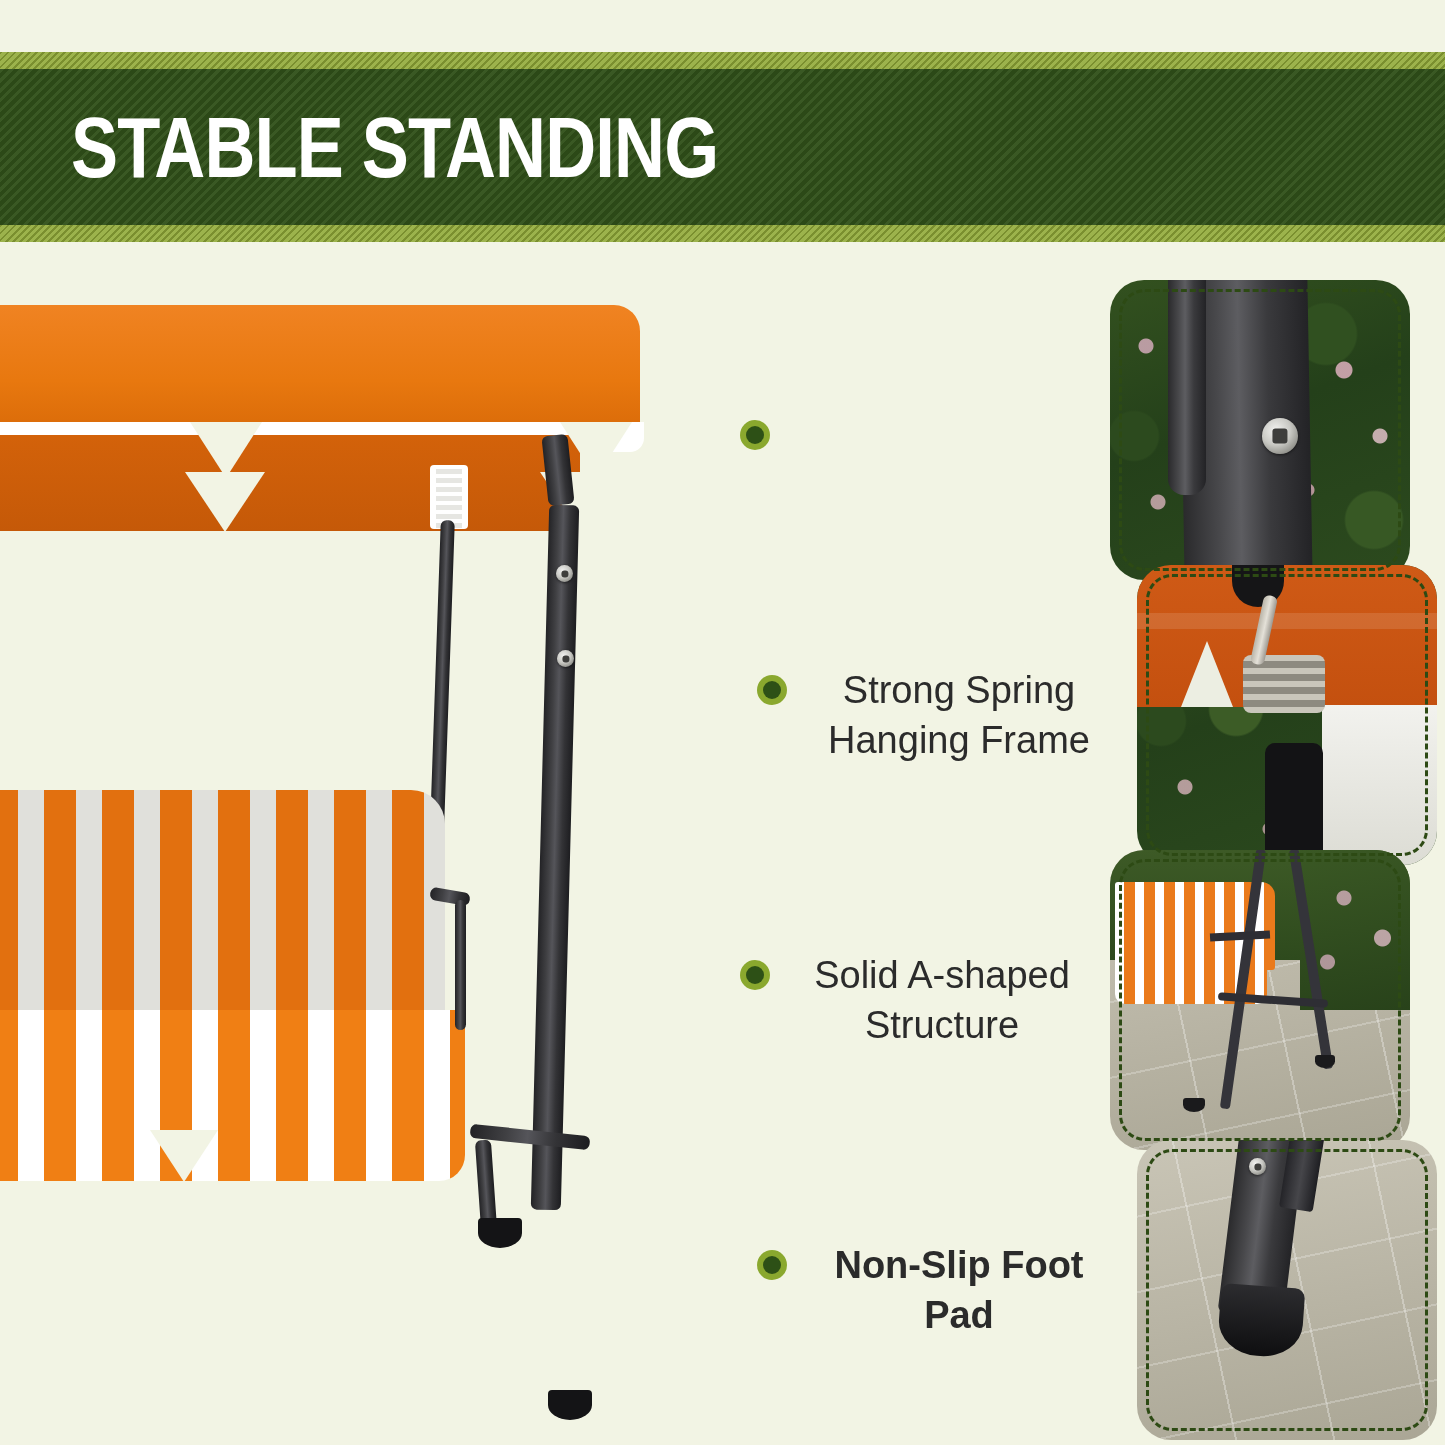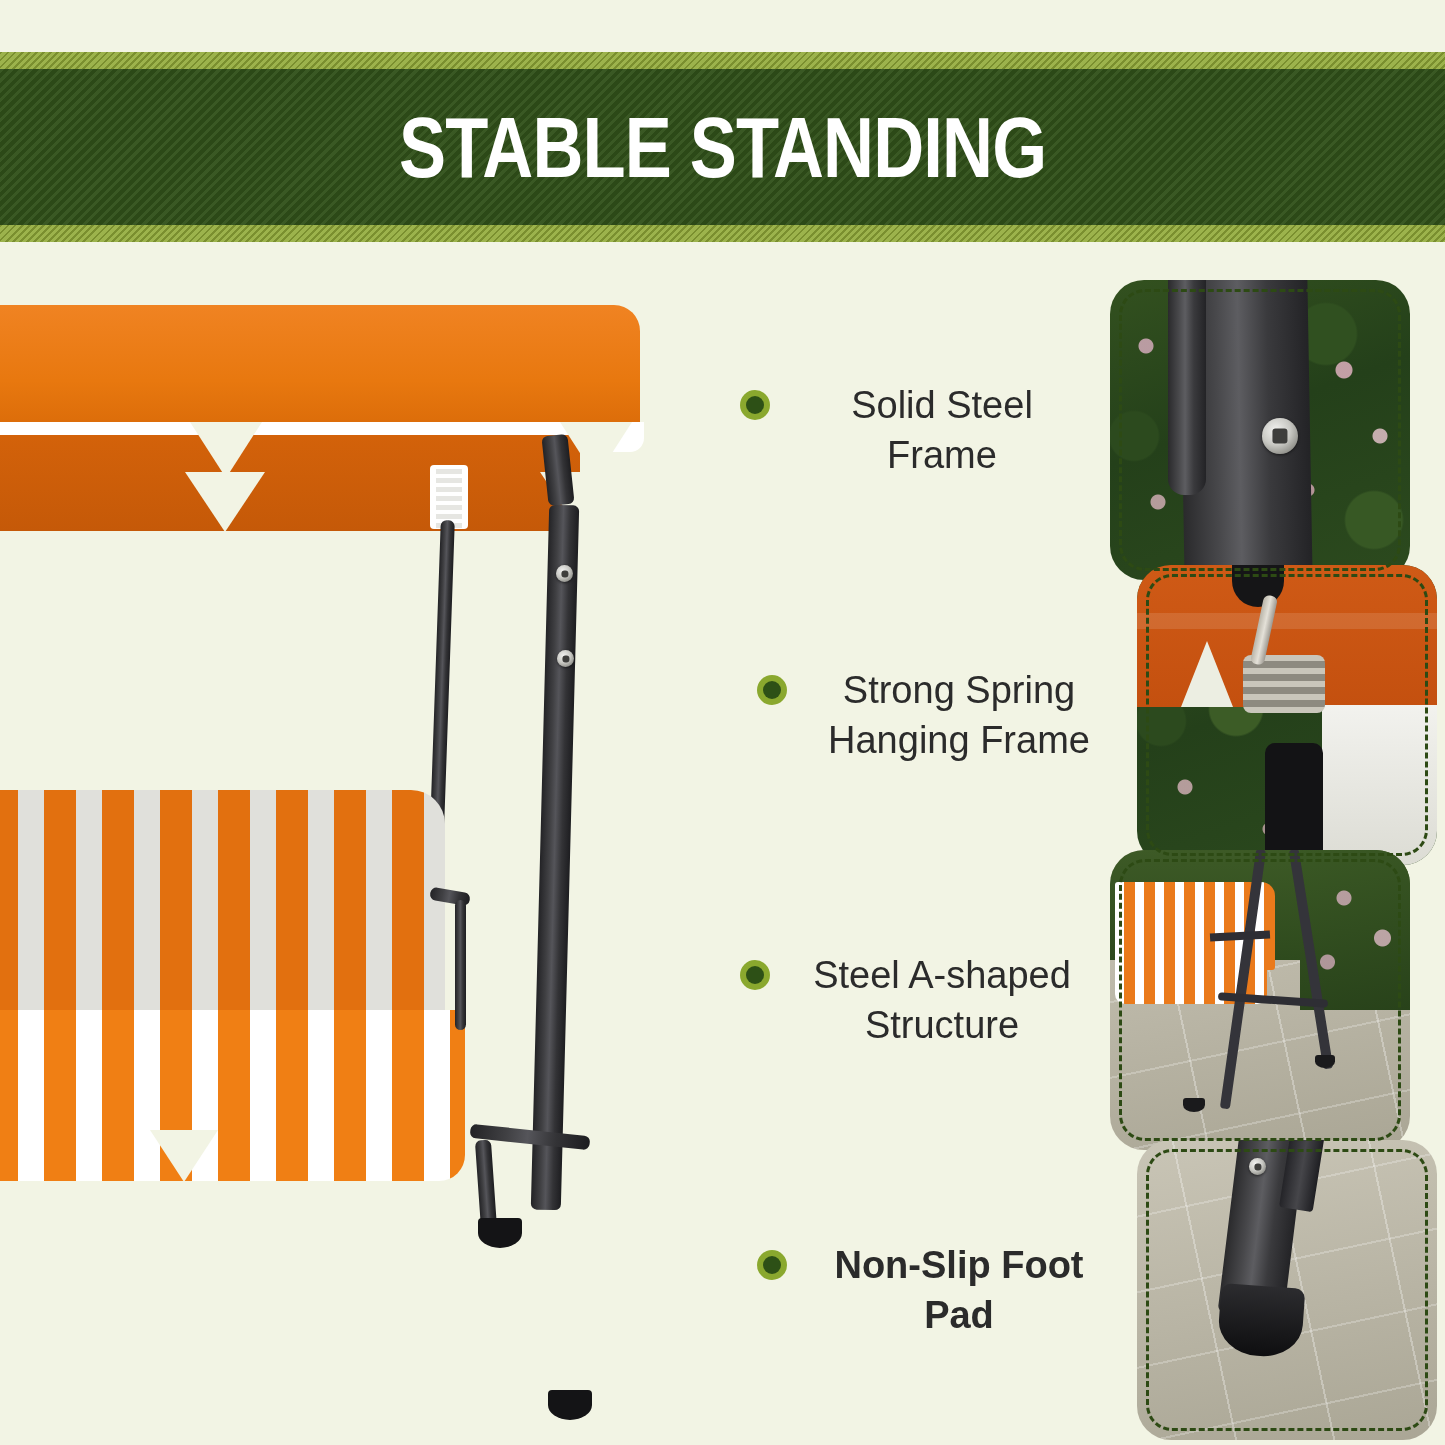--- a/index.html
+++ b/index.html
@@ -49,21 +49,20 @@
     background-color: #31511a;
     background-image: repeating-linear-gradient(
       135deg,
       rgba(255,255,255,0.045) 0px,
       rgba(255,255,255,0.045) 3px,
       rgba(0,0,0,0.10) 3px,
       rgba(0,0,0,0.10) 7px
     );
     display: flex;
     align-items: center;
-    justify-content: center;
   }
   #banner-title {
     color: #ffffff;
     font-size: 86px;
     font-weight: bold;
     letter-spacing: -1px;
     transform: scaleX(0.82);
     white-space: nowrap;
     line-height: 1;
     font-family: "Liberation Sans", sans-serif;
@@ -342,24 +341,20 @@
   <div class="leg" style="left:430px; top:640px; width:40px; height:13px; transform:rotate(10deg);"></div>
   <div class="leg" style="left:455px; top:650px; width:11px; height:130px;"></div>
 
   <div class="foot-cap" style="left:478px; top:968px;"></div>
   <div class="foot-cap" style="left:548px; top:1140px;"></div>
 </div>
 
 <div class="feature-row label-left" style="left:740px; top:280px;">
   <div class="label-block">
     <div class="bullet"></div>
-    <div class="label-text">
-      <span>Solid Steel</span><br>
-      <span>Frame</span>
-    </div>
   </div>
   <div class="photo-card" style="margin-left:10px;">
     <div class="photo-inner">
       <div class="foliage"></div>
       <div class="tube" style="left:72px; top:-10px; width:128px; height:320px; transform:rotate(-1deg);"></div>
       <div class="tube" style="left:58px; top:-10px; width:38px; height:225px; border-radius:0 0 16px 16px;"></div>
       <div class="bolt" style="left:152px; top:138px; width:36px; height:36px;"></div>
     </div>
     <div class="dashborder"></div>
   </div>
@@ -386,21 +381,21 @@
       <span>Strong Spring</span><br>
       <span>Hanging Frame</span>
     </div>
   </div>
 </div>
 
 <div class="feature-row label-left" style="left:740px; top:850px;">
   <div class="label-block">
     <div class="bullet"></div>
     <div class="label-text">
-      <span>Steel A-shaped</span><br>
+      <span>Solid A-shaped</span><br>
       <span>Structure</span>
     </div>
   </div>
   <div class="photo-card" style="margin-left:10px;">
     <div class="photo-inner">
       <div class="pavement"></div>
       <div style="position:absolute; left:0; top:0; width:300px; height:110px; background:linear-gradient(180deg,#3d5a26 0%,#2e4a1d 100%);"></div>
       <div style="position:absolute; left:190px; top:0; width:110px; height:160px;
            background:radial-gradient(circle at 40% 30%, rgba(214,176,190,0.8) 0 7px, transparent 8px),
                       radial-gradient(circle at 75% 55%, rgba(222,186,198,0.8) 0 8px, transparent 9px),

